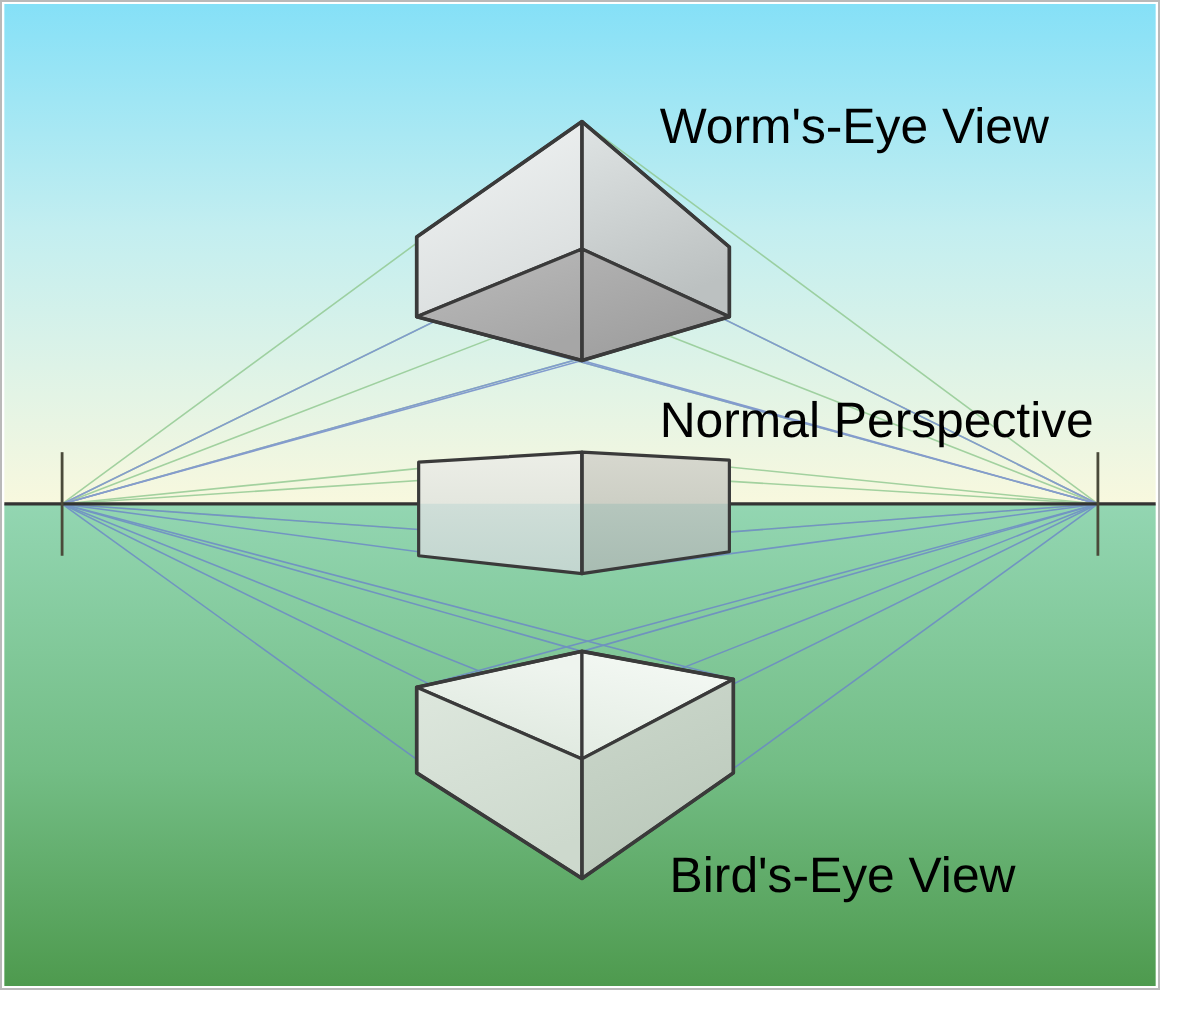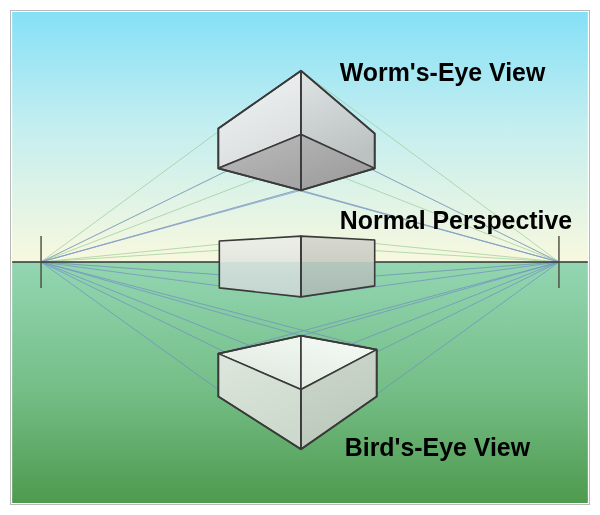--- a/index.html
+++ b/index.html
@@ -12,22 +12,20 @@
     height: 515px;
     font-family: "Liberation Sans", sans-serif;
     overflow: hidden;
   }
   #scene-frame {
     position: relative;
     width: 600px;
     height: 515px;
     box-sizing: border-box;
     background: #ffffff;
-    padding: 10px;
-    font-weight: bold;
   }
   #scene-canvas {
     display: block;
     width: 580px;
     height: 495px;
     border: 1px solid #b9b9b9;
     box-sizing: border-box;
   }
   .diagram-label {
     font-family: "Liberation Sans", sans-serif;

